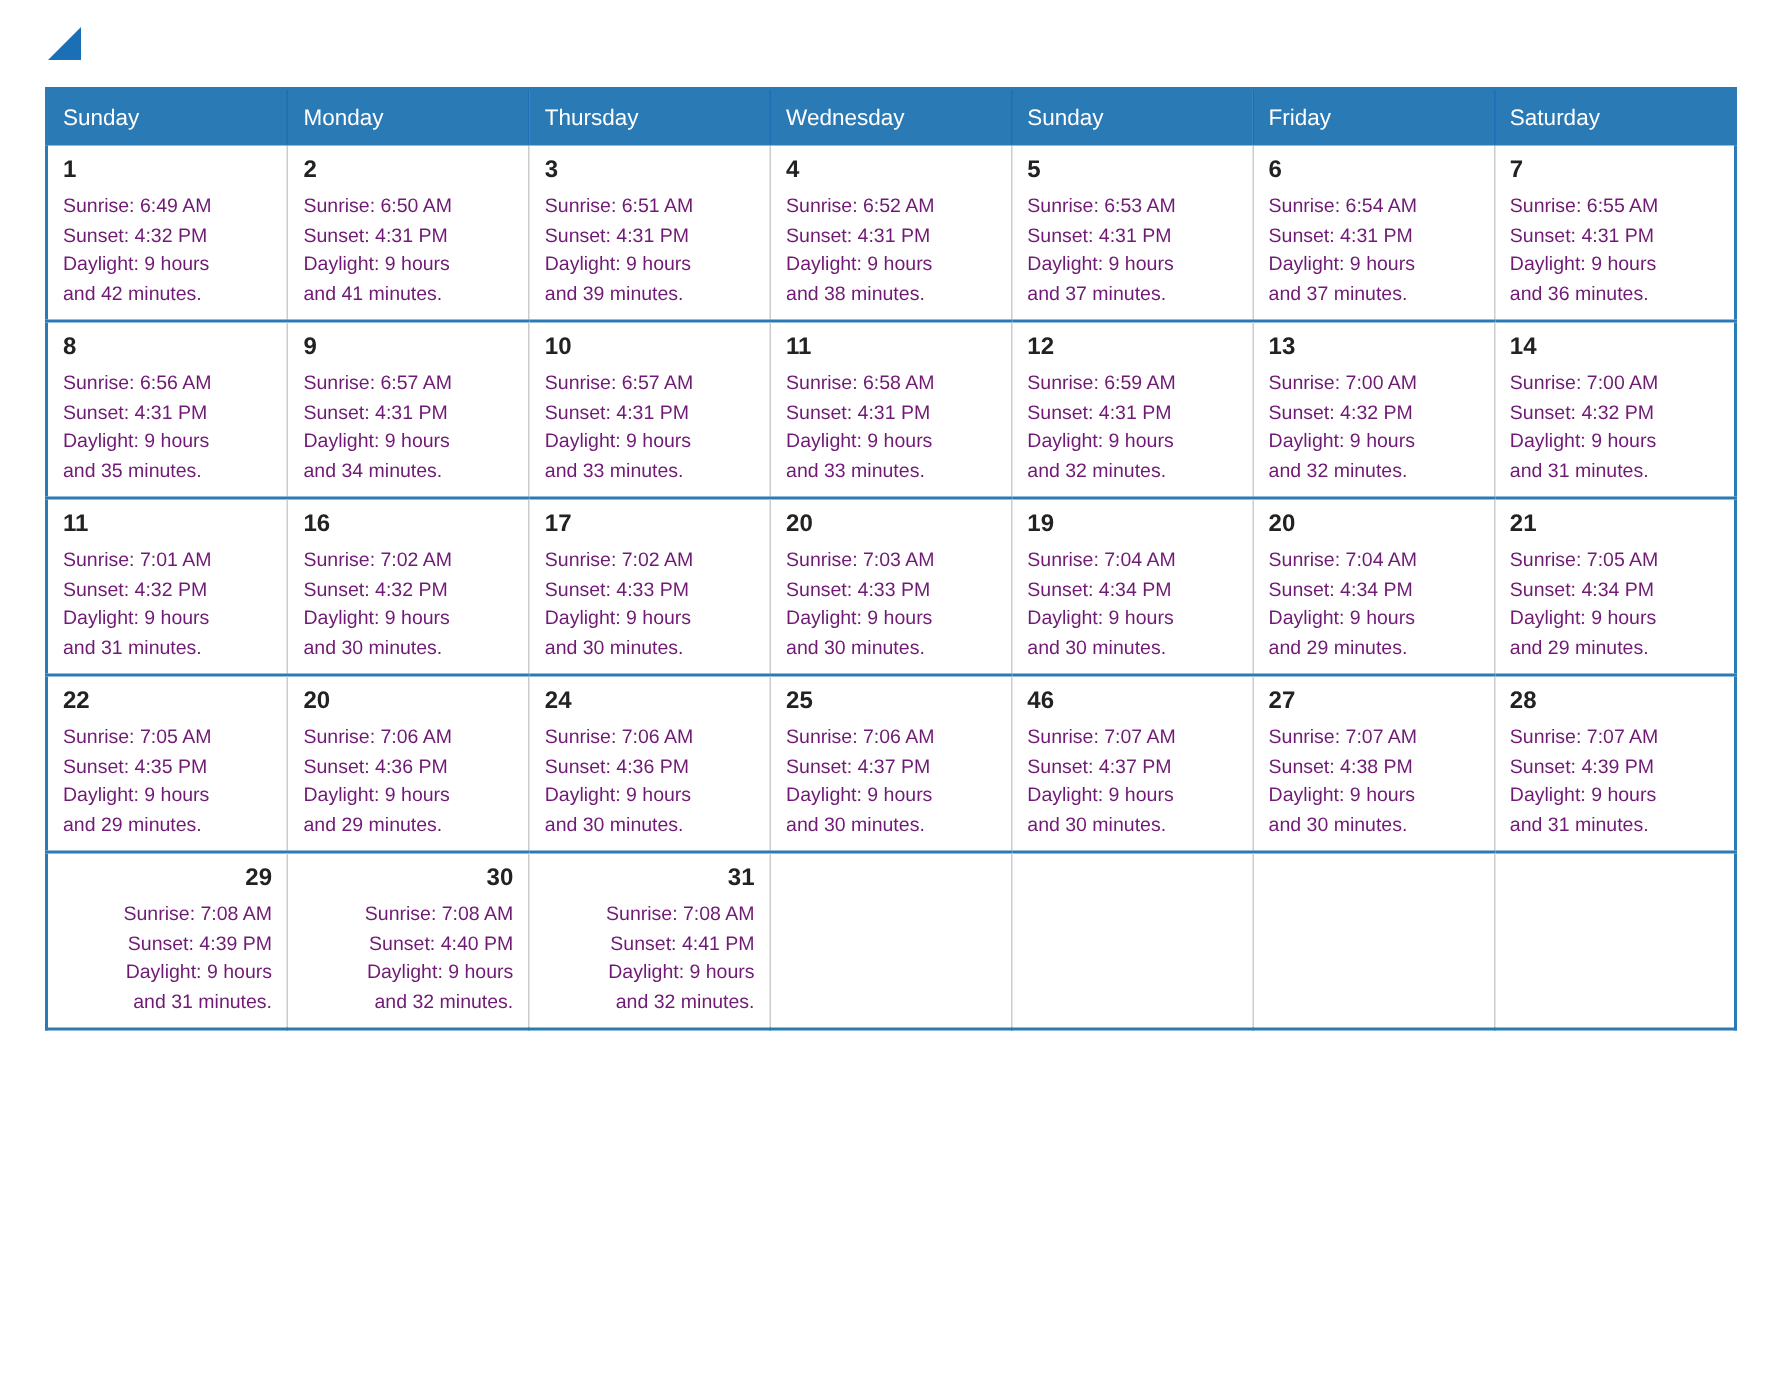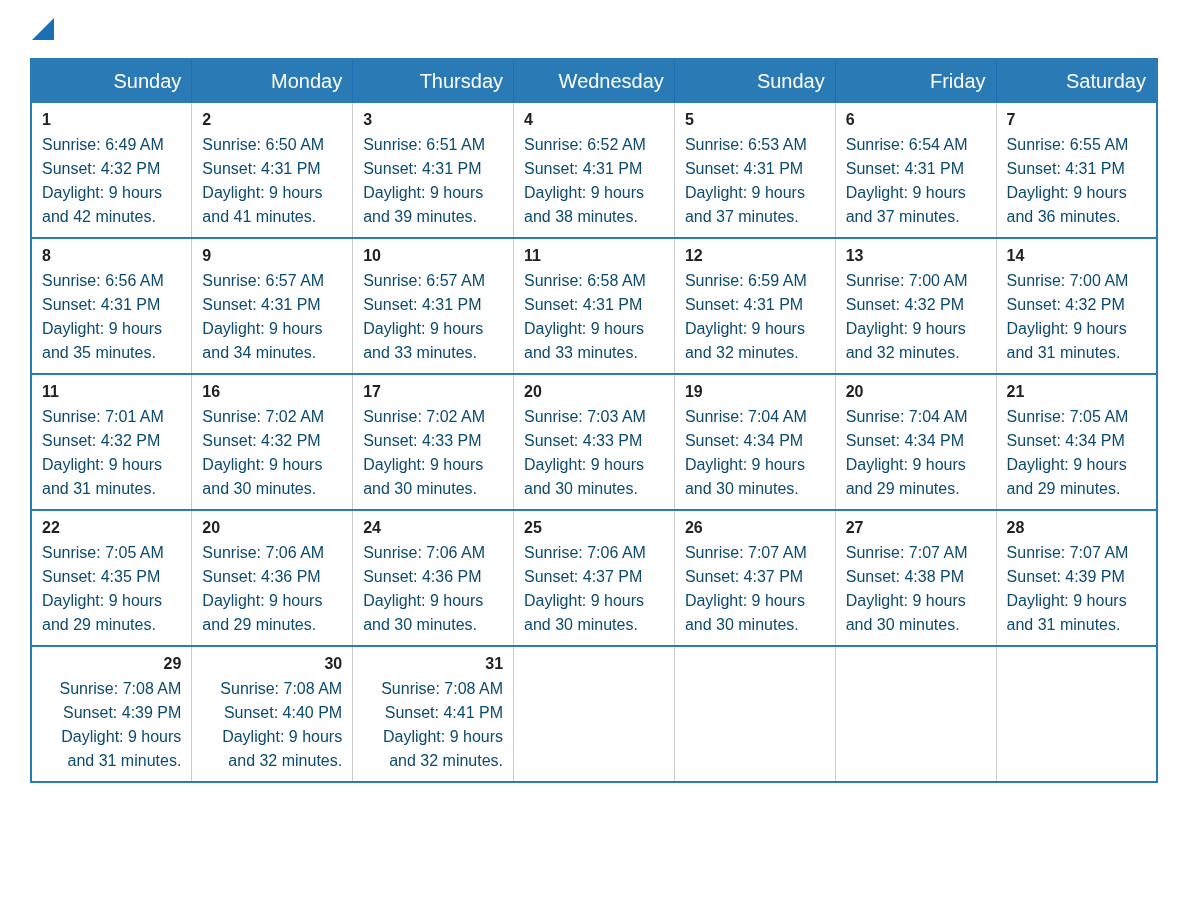--- a/index.html
+++ b/index.html
@@ -50,24 +50,24 @@
       margin-top: 4px;
     }
     .calendar {
       width: 100%;
       border-collapse: collapse;
       border: 2px solid #2a7ab5;
     }
     .calendar th {
       background-color: #2a7ab5;
       color: #fff;
-      font-size: 20px;
+      font-size: 15px;
       font-weight: normal;
       padding: 10px 10px;
-      text-align: right;
+      text-align: left;
       border-right: 1px solid #1a6fb5;
     }
     .calendar th:last-child {
       border-right: none;
     }
     .calendar td {
       vertical-align: top;
       padding: 8px 10px;
       border-right: 1px solid #ccc;
       border-bottom: 2px solid #2a7ab5;
@@ -84,23 +84,23 @@
       text-align: right;
     }
     .day-number {
       font-size: 16px;
       font-weight: bold;
       color: #222;
       display: block;
       margin-bottom: 4px;
     }
     .day-info {
-      font-size: 16px;
+      font-size: 13px;
       line-height: 1.5;
-      color: #0c4a6e;
+      color: #701a75;
     }
     .empty-cell {
       background: #fff;
     }
   </style>
 </head>
 <body>
 
 <div class="header">
   <div class="logo-wrapper">
@@ -357,21 +357,21 @@
         <td>
         <span class="day-number">25</span>
         <div class="day-info">
           Sunrise: 7:06 AM<br>
           Sunset: 4:37 PM<br>
           Daylight: 9 hours<br>
           and 30 minutes.
         </div>
       </td>
         <td>
-        <span class="day-number">26</span>
+        <span class="day-number">46</span>
         <div class="day-info">
           Sunrise: 7:07 AM<br>
           Sunset: 4:37 PM<br>
           Daylight: 9 hours<br>
           and 30 minutes.
         </div>
       </td>
         <td>
         <span class="day-number">27</span>
         <div class="day-info">

